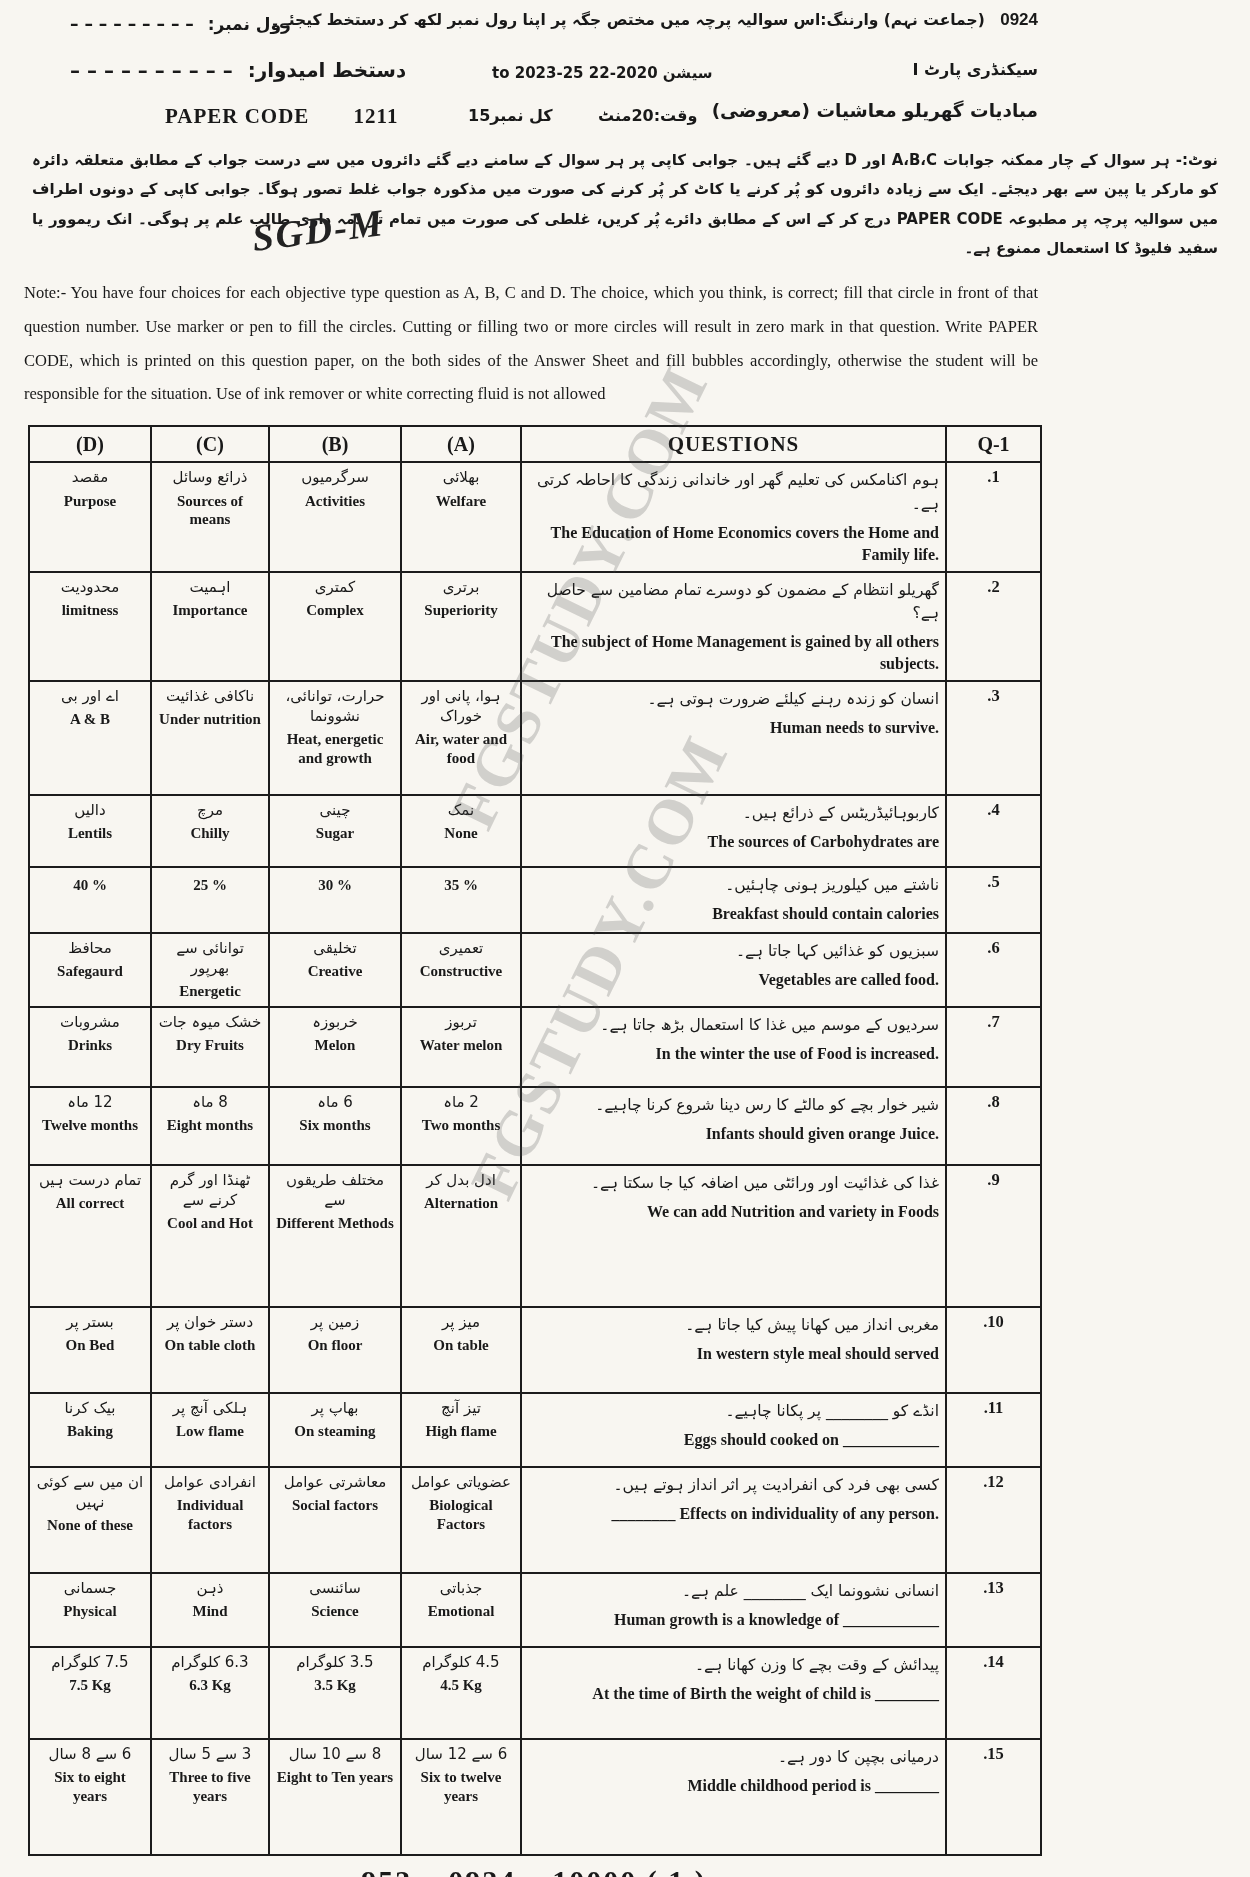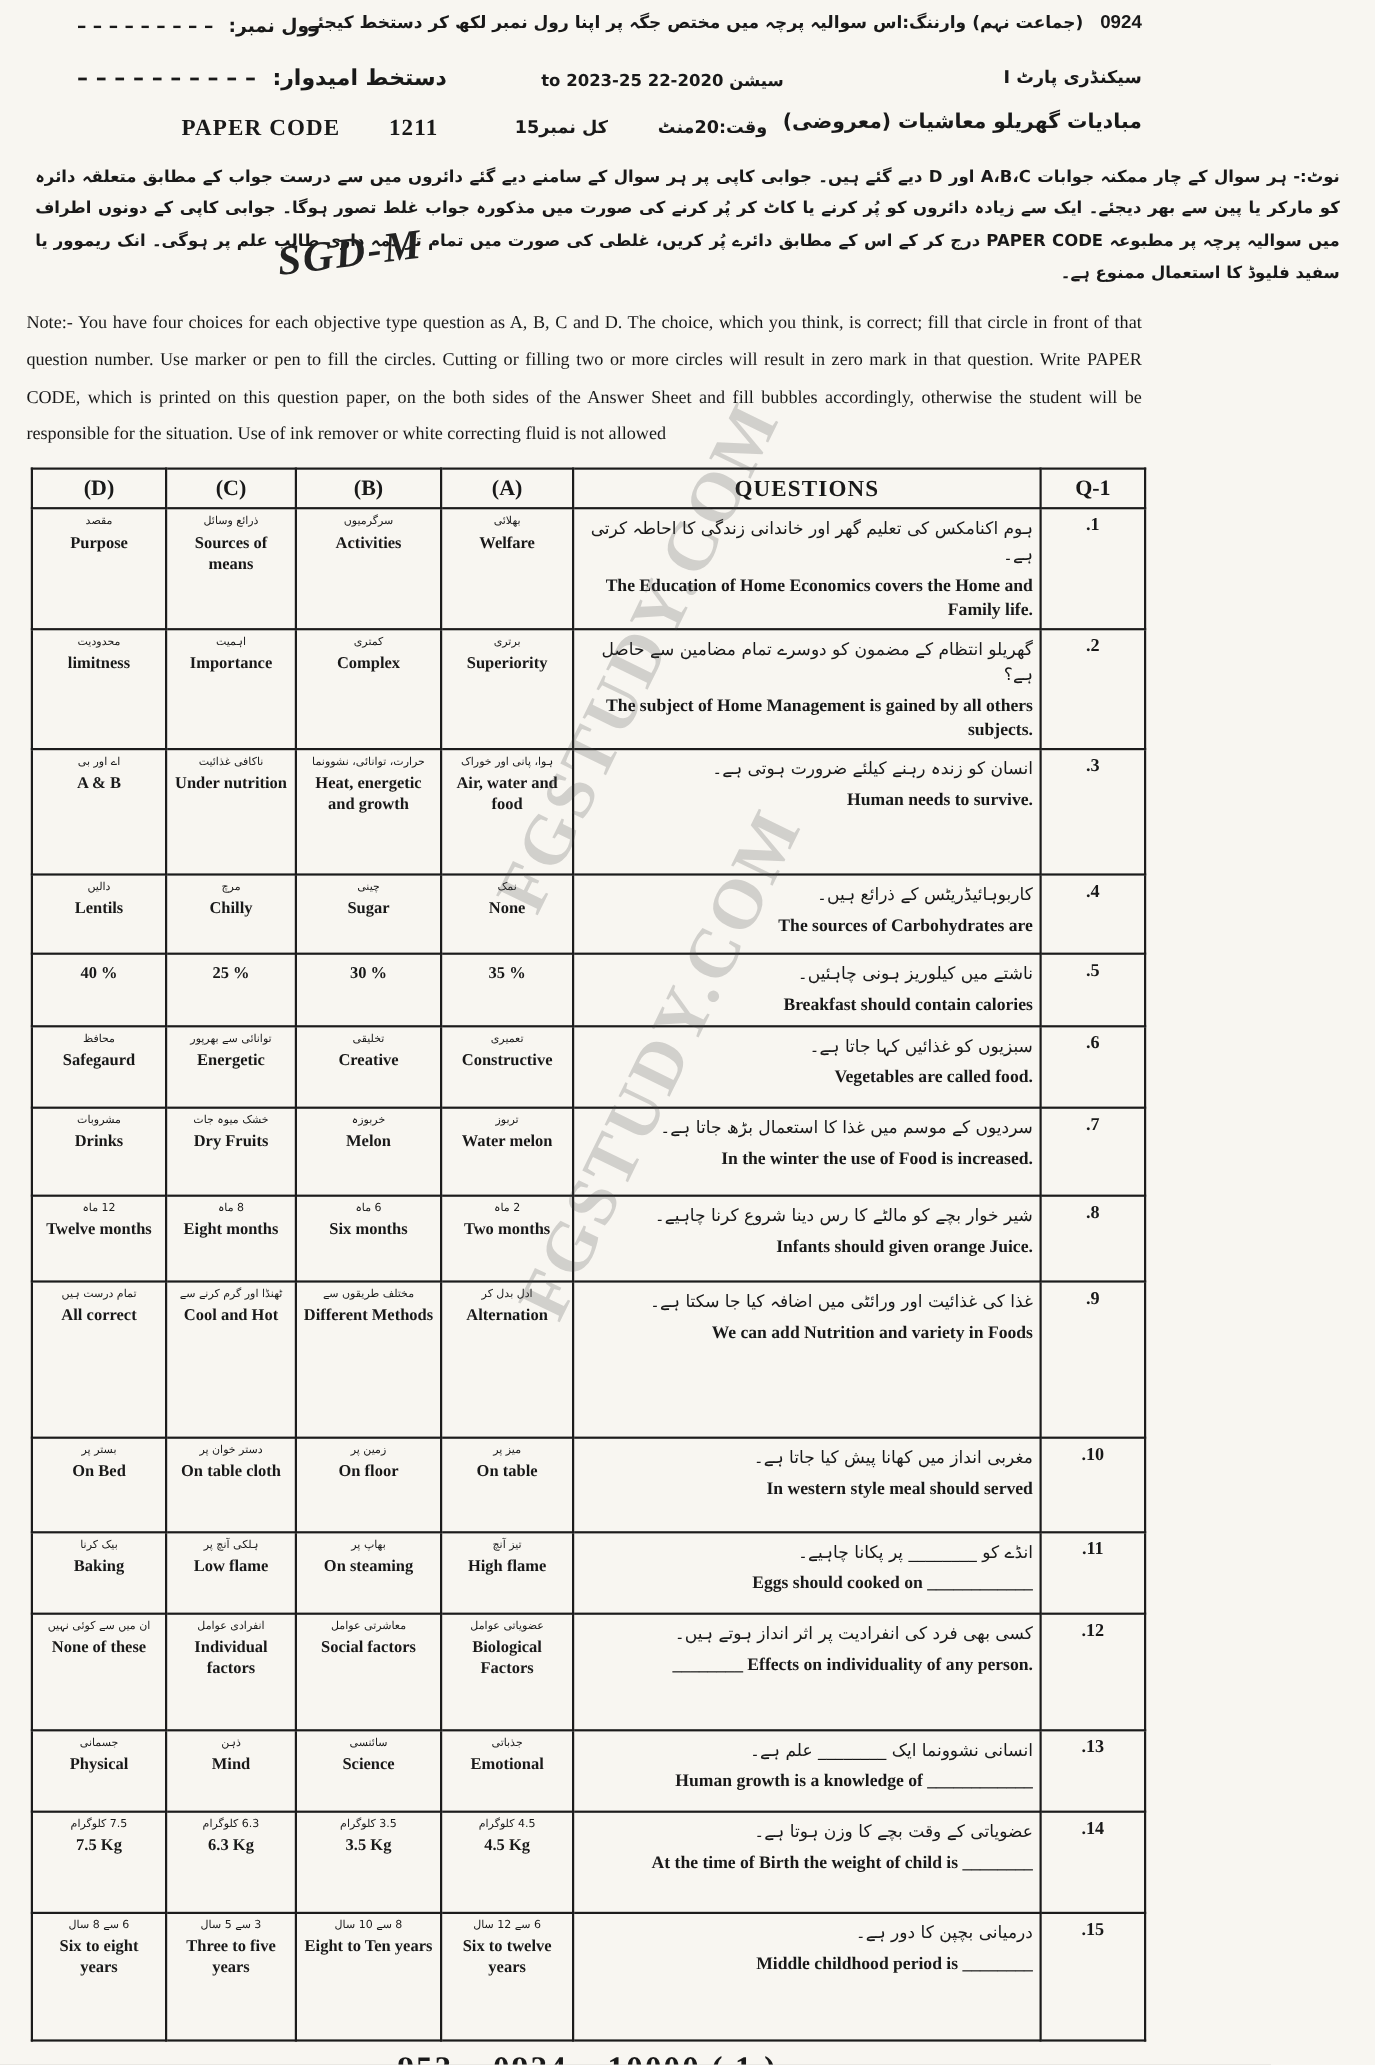--- a/index.html
+++ b/index.html
@@ -44,21 +44,21 @@
 
   
   table.qtable {
     border-collapse:collapse; table-layout:fixed; margin:14px 0 0 28px;
     width:1012px; background:transparent;
   }
   .qtable th, .qtable td { border:2px solid #1c1c1c; padding:4px 6px; vertical-align:top; }
   .qtable thead th { height:36px; font-size:20px; font-weight:bold; text-align:center; vertical-align:middle; }
   .qtable thead th.qh { font-size:21px; letter-spacing:1px; }
   .opt { text-align:center; vertical-align:middle; }
-  .opt .ur { font-family:"DejaVu Sans", sans-serif; direction:rtl; font-size:10px; line-height:1.35; }
+  .opt .ur { font-family:"DejaVu Sans", sans-serif; direction:rtl; font-size:15px; line-height:1.35; }
   .opt .en { font-size:15px; font-weight:bold; line-height:1.25; margin-top:4px;text-align:center; }
   .qcell .ur { font-family:"DejaVu Sans", sans-serif; direction:rtl; text-align:right; font-size:15.5px; line-height:1.5; padding-top:2px; }
   .qcell .en { font-size:16px; font-weight:bold; line-height:1.4; margin-top:6px; text-align:right; }
   .numcell { text-align:center; font-size:16.5px; font-weight:bold; padding-top:10px; }
 
   tbody tr:nth-child(1)  { height:108px; }
   tbody tr:nth-child(2)  { height:98px;  }
   tbody tr:nth-child(3)  { height:114px; }
   tbody tr:nth-child(4)  { height:72px;  }
   tbody tr:nth-child(5)  { height:66px;  }
@@ -468,21 +468,21 @@
     </td>
     <td class="opt">
       <div class="ur">3.5 کلوگرام</div>
       <div class="en">3.5 Kg</div>
     </td>
     <td class="opt">
       <div class="ur">4.5 کلوگرام</div>
       <div class="en">4.5 Kg</div>
     </td>
     <td class="qcell">
-      <div class="ur">عضویاتی کے وقت بچے کا وزن ہوتا ہے۔</div>
+      <div class="ur">پیدائش کے وقت بچے کا وزن کھانا ہے۔</div>
       <div class="en">At the time of Birth the weight of child is ________</div>
     </td>
     <td class="numcell">.14</td>
   </tr>
 
   <tr>
     <td class="opt">
       <div class="ur">6 سے 8 سال</div>
       <div class="en">Six to eight years</div>
     </td>

